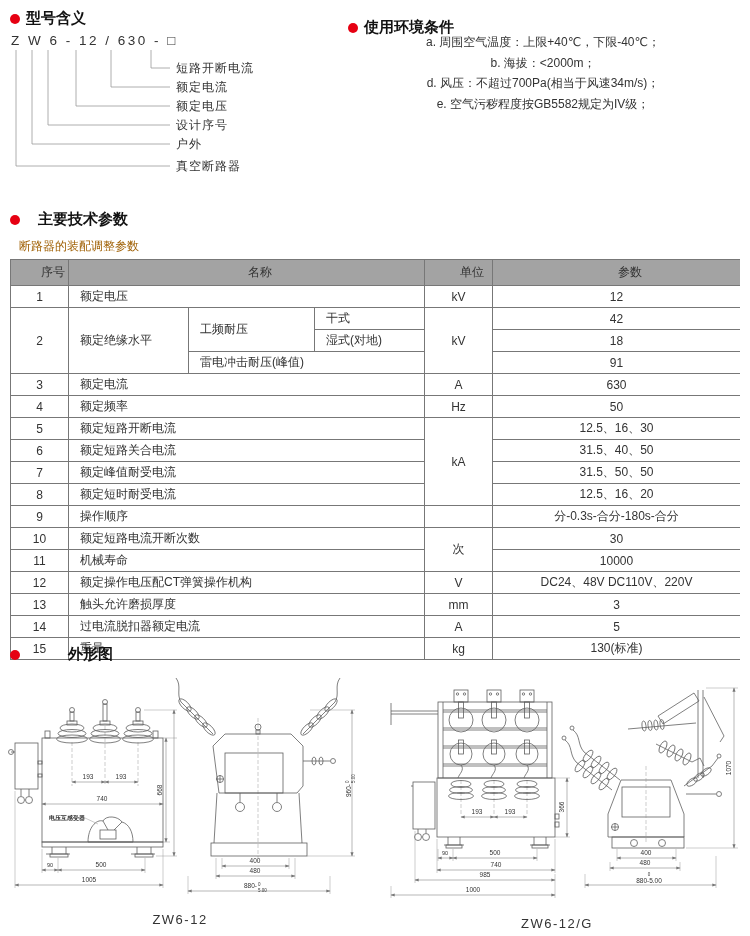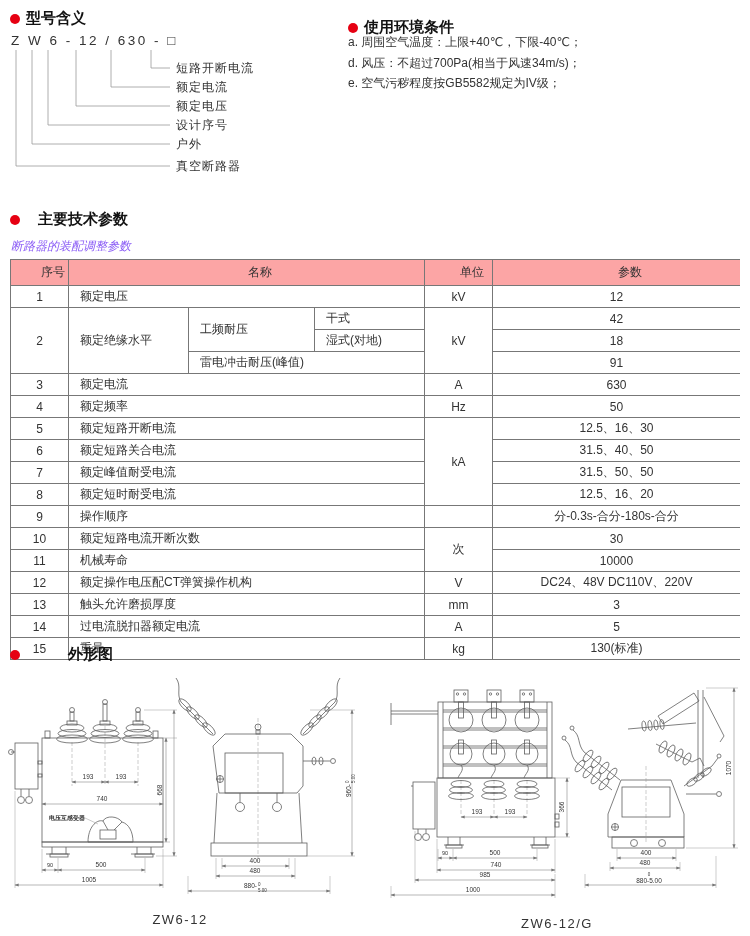--- a/index.html
+++ b/index.html
@@ -1,28 +1,28 @@
 <!DOCTYPE html>
 <html><head>
 <meta charset="utf-8">
 <style>
   html,body{margin:0;padding:0;background:#fff;}
   .page{position:relative;width:740px;height:936px;background:#ffffff;overflow:hidden;
         font-family:"Liberation Sans","DejaVu Sans",sans-serif;color:#333;}
   .sec-head{position:absolute;display:flex;align-items:center;gap:6px;
             font-size:15px;font-weight:bold;color:#111;}
   .bullet{width:10px;height:10px;border-radius:50%;background:#e60012;flex:0 0 auto;}
-  .env-list{position:absolute;left:348px;top:32px;width:390px;font-size:12px;color:#333;}
+  .env-list{position:absolute;left:348px;top:32px;width:390px;font-size:12px;color:#333;text-align:center;}
   .env-list .env-item{height:20.5px;line-height:20.5px;white-space:nowrap;}
-  .subtitle{position:absolute;left:11px;top:238px;font-size:12px;color:#8b5cf6;font-style:italic;}
+  .subtitle{position:absolute;left:19px;top:238px;font-size:12px;color:#a16207;}
   .tbl-wrap{position:absolute;left:10px;top:259px;width:730px;}
   table.params{border-collapse:collapse;width:730px;table-layout:fixed;font-size:12px;color:#333;}
   table.params td{border:1px solid #777;height:21px;text-align:center;padding:0 3px;
                   white-space:nowrap;overflow:hidden;}
-  table.params tr.hd td{background:#fca5a5;height:25px;padding-left:30px;}
+  table.params tr.hd td{background:#a3a3a3;height:25px;padding-left:30px;}
   table.params td.name{text-align:left;padding-left:11px;}
   svg text{font-family:"Liberation Sans","DejaVu Sans",sans-serif;}
   .mtxt{font-size:13.5px;letter-spacing:2.5px;fill:#333;}
   .mlbl{font-size:12px;fill:#333;letter-spacing:1px;}
   .dt{font-size:6.5px;fill:#333;}
   .dts{font-size:5.5px;fill:#333;}
   .dtt{font-size:4.5px;fill:#333;}
   .vtl{font-size:6px;fill:#333;font-weight:bold;}
   .cap{font-size:13px;fill:#333;letter-spacing:1.5px;}
   .geo{stroke:#5f5f5f;stroke-width:0.8;fill:none;}
@@ -57,20 +57,21 @@
     <text class="mlbl" x="168" y="120">户外</text>
     <text class="mlbl" x="168" y="142">真空断路器</text>
   </svg>
 
   <div class="sec-head" style="left:348px;top:18px;">
     <span class="bullet"></span>
     <span>使用环境条件</span>
   </div>
   <div class="env-list">
     <div class="env-item">a. 周围空气温度：上限+40℃，下限-40℃；</div>
+    <div class="env-item">b. 海拔：&lt;2000m；</div>
     <div class="env-item">d. 风压：不超过700Pa(相当于风速34m/s)；</div>
     <div class="env-item">e. 空气污秽程度按GB5582规定为IV级；</div>
   </div>
 
   <div class="sec-head" style="left:10px;top:210px;gap:18px;">
     <span class="bullet"></span>
     <span>主要技术参数</span>
   </div>
   <div class="subtitle">断路器的装配调整参数</div>
 

